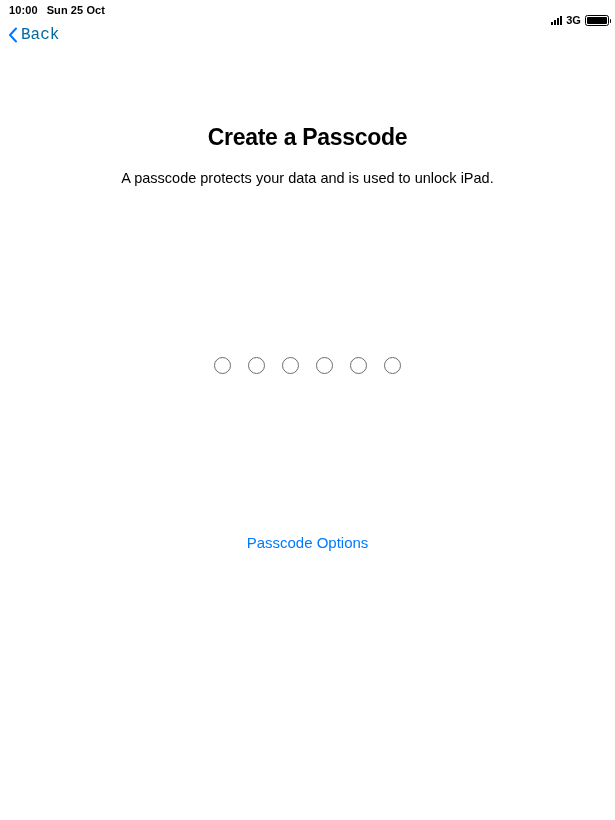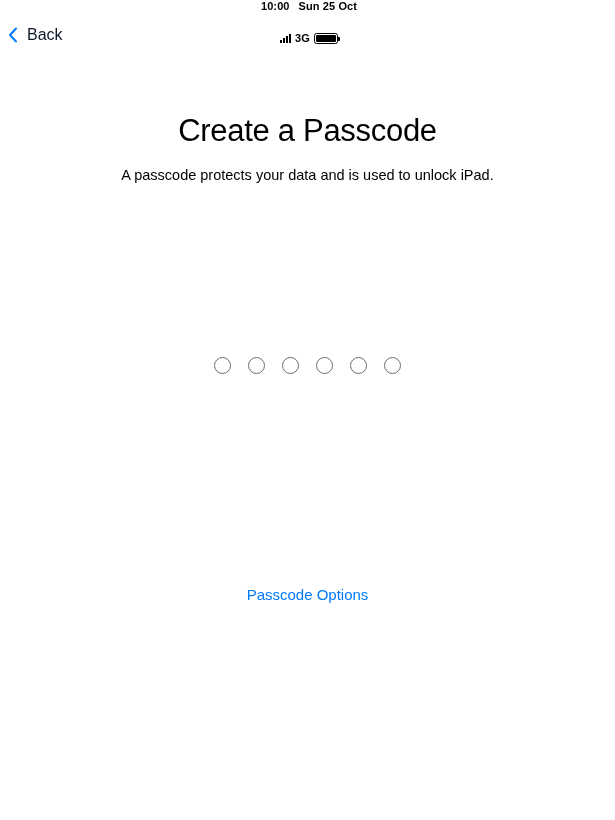--- a/index.html
+++ b/index.html
@@ -20,21 +20,20 @@
   .status-bar {
     height: 20px;
     display: flex;
     align-items: center;
     justify-content: space-between;
     padding: 0 6px 0 9px;
     box-sizing: border-box;
     font-size: 11px;
     font-weight: bold;
     letter-spacing: 0.1px;
-    flex-direction: column;
   }
   .status-left {
     display: flex;
     align-items: center;
     gap: 9px;
   }
   .status-right {
     display: flex;
     align-items: center;
     gap: 4px;
@@ -94,42 +93,43 @@
   .nav-bar {
     height: 30px;
     display: flex;
     align-items: center;
     padding-left: 8px;
     box-sizing: border-box;
   }
   .back-button {
     display: inline-flex;
     align-items: center;
-    gap: 9px;
-    color: #0f172a;
+    gap: 3px;
+    color: #0369a1;
     font-size: 16px;
     cursor: pointer;
     line-height: 1;
+    font-family: Liberation Mono, monospace;
   }
   .back-chevron {
     display: block;
     width: 10px;
     height: 16px;
   }
 
   
   .content {
     padding-top: 62px;
     text-align: center;
   }
   .title {
-    font-size: 31px;
-    font-weight: normal;
+    font-size: 23px;
+    font-weight: bold;
     letter-spacing: -0.3px;
-    margin: 0;
+    margin: 12px;
     line-height: 1.2;
   }
   .subtitle {
     font-size: 14.5px;
     color: #000;
     margin: 17px 0 0 0;
     line-height: 1.3;
   }
 
   
@@ -147,21 +147,21 @@
     height: 17px;
     border: 1.3px solid #6d6d72;
     border-radius: 50%;
     box-sizing: border-box;
     background: transparent;
   }
 
   
   .passcode-options {
     position: absolute;
-    top: 586px;
+    top: 534px;
     left: 0;
     right: 0;
     text-align: center;
   }
   .passcode-options-link {
     color: #007aff;
     font-size: 15px;
     cursor: pointer;
     display: inline-block;
   }

